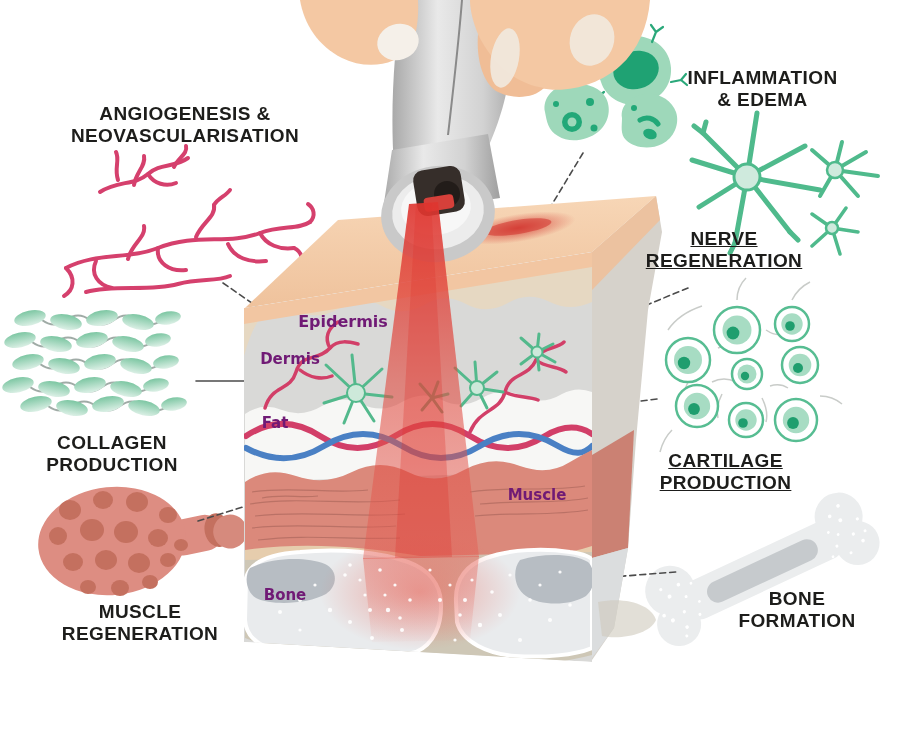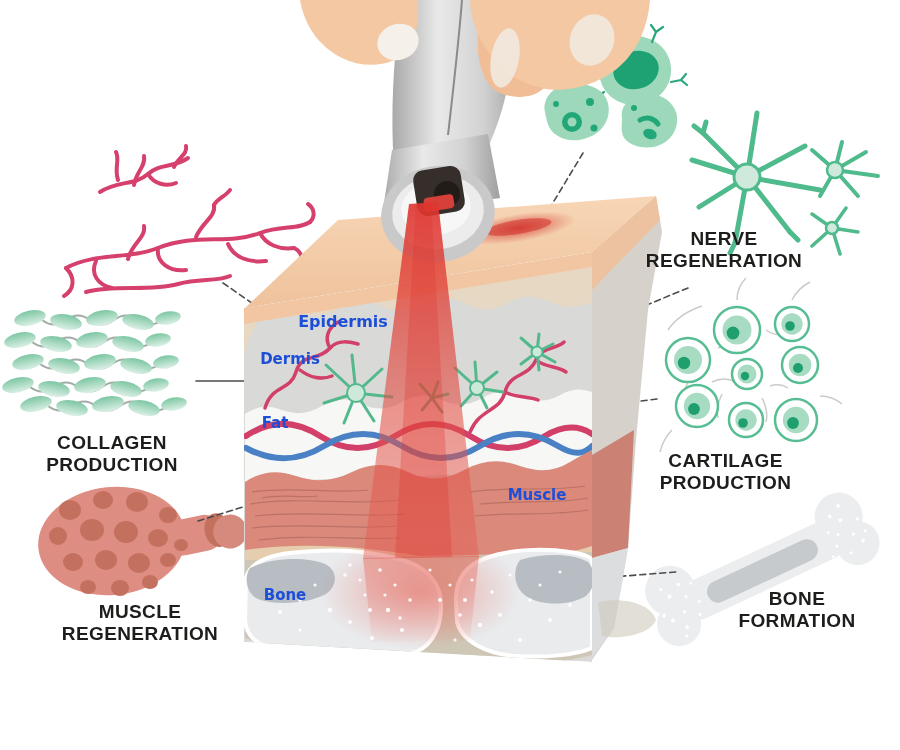--- a/index.html
+++ b/index.html
@@ -1,21 +1,21 @@
 <!DOCTYPE html>
 <html><head>
 <meta charset="utf-8">
 <style>
   html,body{margin:0;padding:0;background:#ffffff;}
   .stage{position:relative;width:900px;height:750px;background:#ffffff;overflow:hidden;
          font-family:"Liberation Sans",sans-serif;}
   .stage svg{position:absolute;left:0;top:0;}
   .callout{position:absolute;font:700 19px/1.18 "Liberation Sans",sans-serif;
            color:#1d1d1b;text-align:center;white-space:pre-line;letter-spacing:.4px;}
-  .layer-label{position:absolute;font:600 15px "DejaVu Sans",sans-serif;color:#1d4ed8;
+  .layer-label{position:absolute;font:600 15px "DejaVu Sans",sans-serif;color:#701a75;
                text-align:center;}
 </style>
 </head>
 <body>
 
 <div class="stage">
 
 <svg width="900" height="750" viewBox="0 0 900 750">
   <defs>
     <linearGradient id="silver" x1="0" y1="0" x2="1" y2="0">
@@ -365,25 +365,29 @@
   <g>
     <path d="M300,0 C304,24 318,46 342,58 C366,70 396,66 410,48 C416,38 419,20 418,0 Z" fill="#f4c8a3"></path>
     <ellipse cx="398" cy="42" rx="21" ry="18" fill="#f5f0e9" transform="rotate(-18 398 42)"></ellipse>
     <path d="M470,0 L650,0 C648,26 638,50 620,66 C600,84 568,94 540,88 C510,82 488,60 478,34 C473,22 470,10 470,0 Z" fill="#f4c8a3"></path>
     <path d="M478,34 C492,64 516,84 544,88 C534,98 514,100 498,92 C484,84 476,62 478,34 Z" fill="#f0bd96"></path>
     <ellipse cx="505" cy="58" rx="14" ry="30" fill="#f1e9df" opacity="0.9" transform="rotate(10 505 58)"></ellipse>
     <ellipse cx="592" cy="40" rx="22" ry="26" fill="#f1ebe2" opacity="0.85" transform="rotate(18 592 40)"></ellipse>
   </g>
 </svg>
 
-<div class="callout" style="left:610px;top:228px;width:228px;">NERVE
+<div class="callout" style="left:35px;top:103px;width:300px;">ANGIOGENESIS &amp;
+NEOVASCULARISATION</div>
+<div class="callout" style="left:650px;top:67px;width:225px;">INFLAMMATION
+&amp; EDEMA</div>
+<div class="callout" style="left:610px;top:228px;width:228px;text-decoration:underline;">NERVE
 REGENERATION</div>
 <div class="callout" style="left:18px;top:432px;width:188px;">COLLAGEN
 PRODUCTION</div>
-<div class="callout" style="left:628px;top:450px;width:195px;">CARTILAGE
+<div class="callout" style="left:628px;top:450px;width:195px;text-decoration:underline;">CARTILAGE
 PRODUCTION</div>
 <div class="callout" style="left:32px;top:601px;width:216px;">MUSCLE
 REGENERATION</div>
 <div class="callout" style="left:692px;top:588px;width:210px;">BONE
 FORMATION</div>
 
 <div class="layer-label" style="left:297px;top:312px;width:92px;font-size:16px;">Epidermis</div>
 <div class="layer-label" style="left:260px;top:350px;width:60px;">Dermis</div>
 <div class="layer-label" style="left:254px;top:414px;width:42px;">Fat</div>
 <div class="layer-label" style="left:503px;top:486px;width:68px;">Muscle</div>

